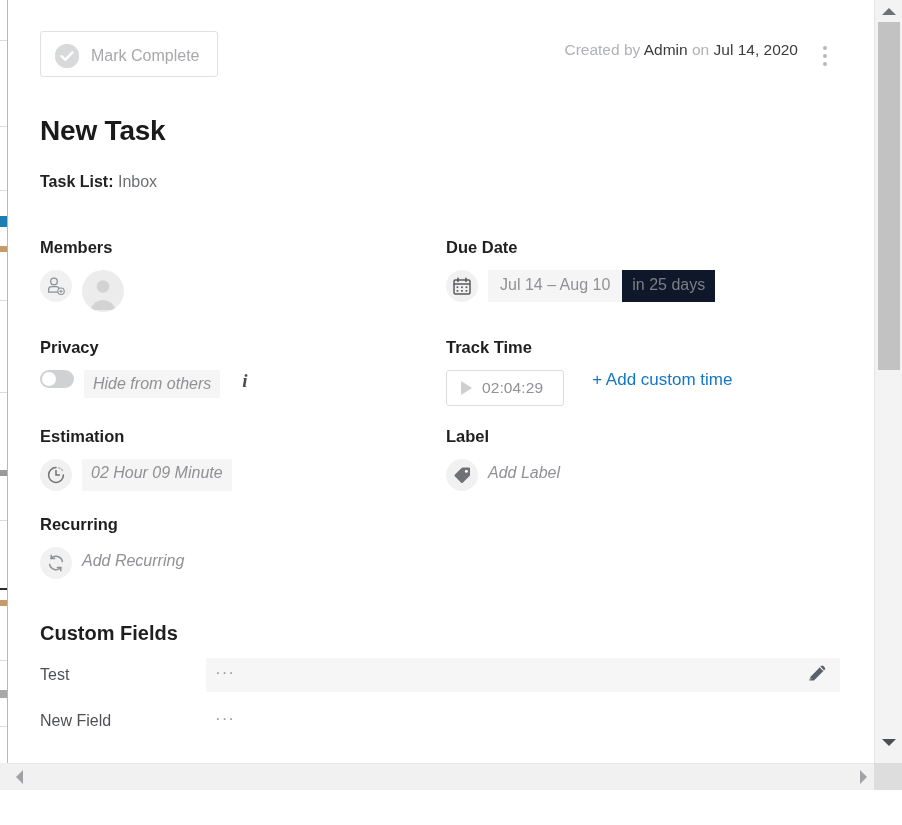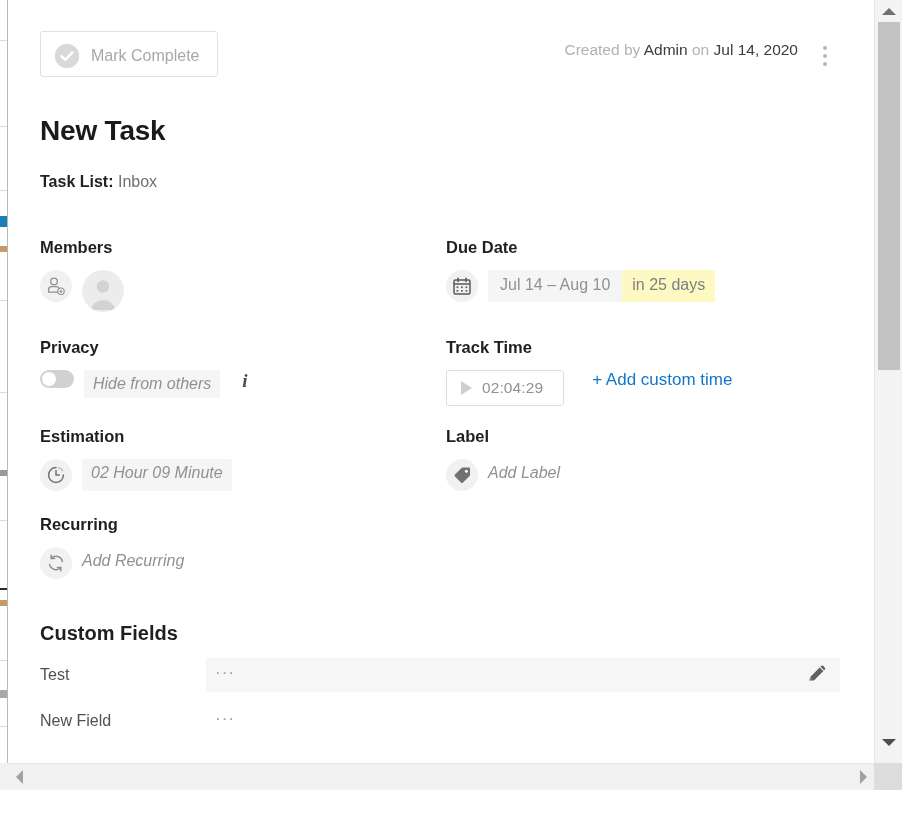--- a/index.html
+++ b/index.html
@@ -181,21 +181,21 @@
     align-items: stretch;
     font-size: 16px;
     white-space: nowrap;
   }
   .daterange .range {
     background: #f5f5f5;
     color: #8f9194;
     padding: 6px 12px;
   }
   .daterange .rel {
-    background: #fef9c3;
+    background: #0f172a;
     color: #7d7f82;
     padding: 6px 10px;
   }
 
   
   .toggle {
     width: 34px; height: 18px;
     border-radius: 9px;
     background: #cfd1d3;
     position: relative;

